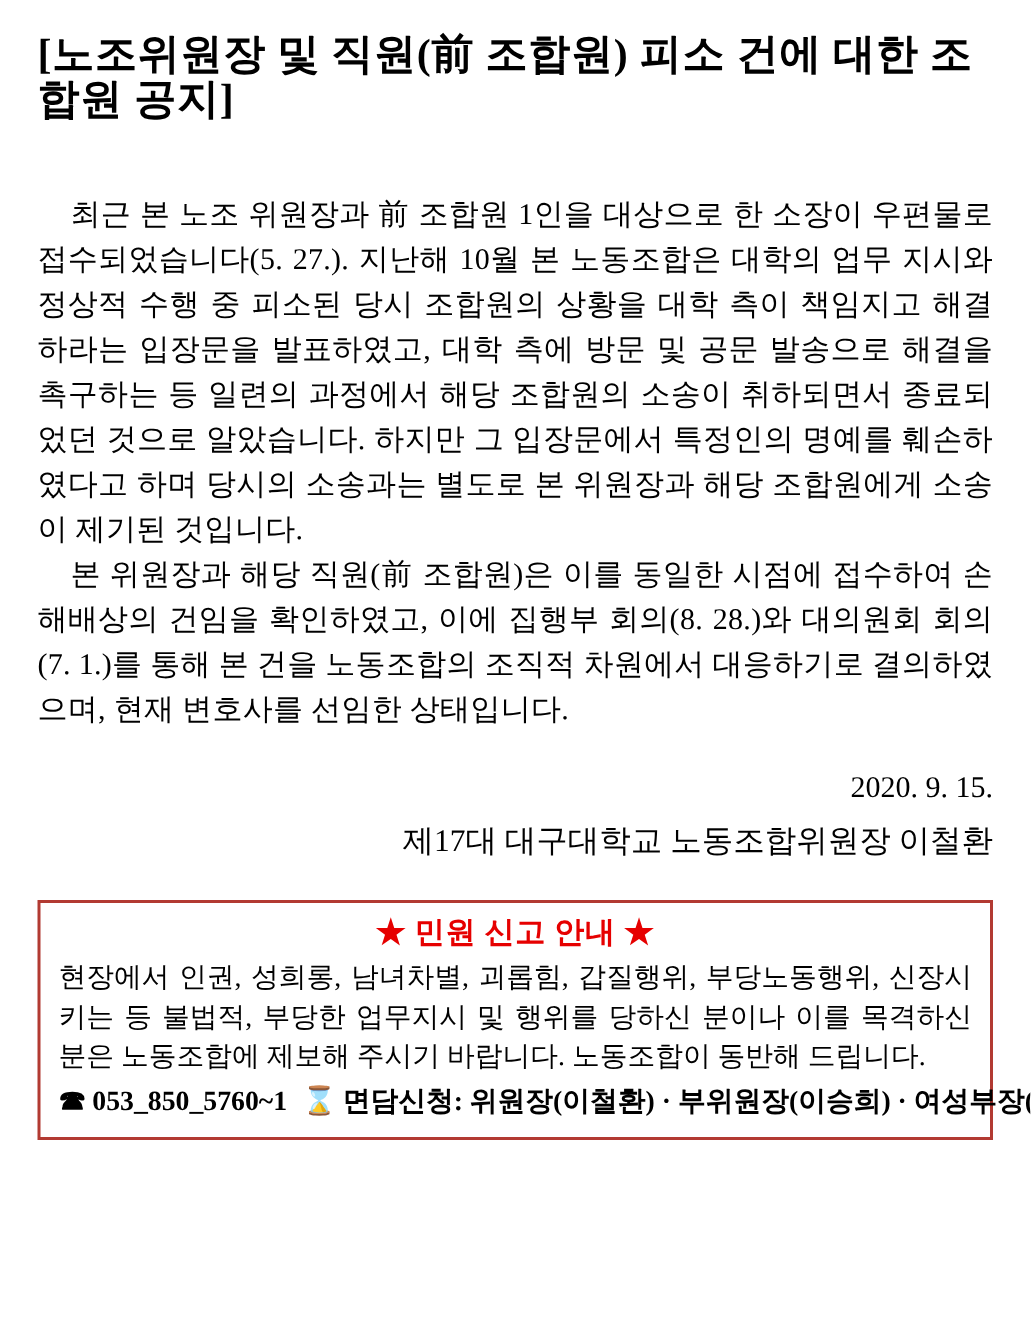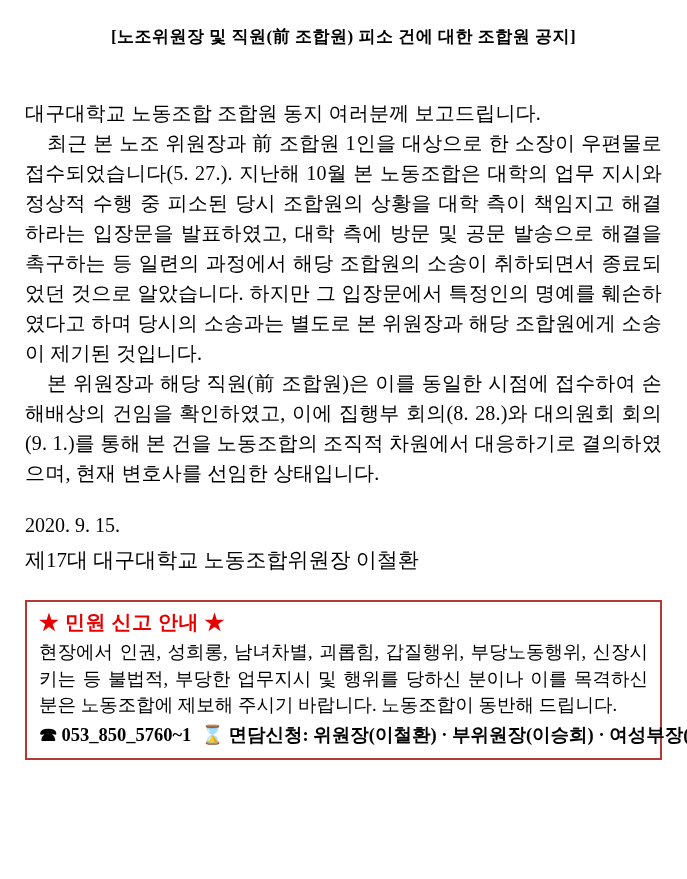--- a/index.html
+++ b/index.html
@@ -13,55 +13,54 @@
     height: 879px;
     background: #ffffff;
     overflow: hidden;
     font-family: "Liberation Serif", "DejaVu Serif", serif;
     color: #000000;
     box-sizing: border-box;
     padding: 22px 25px 0 25px;
   }
   .doc-title {
     margin: 0 0 46px 0;
-    text-align: center;
-    font-size: 17px;
+    font-size: 28px;
     line-height: 30px;
     font-weight: bold;
     letter-spacing: 0.5px;
   }
   .doc-body p {
     margin: 0;
     font-size: 20px;
     line-height: 30px;
     text-align: justify;
     letter-spacing: 0.2px;
   }
   .doc-body p.indent {
     text-indent: 22px;
   }
   .doc-date {
     margin-top: 22px;
-    text-align: left;
+    text-align: right;
     font-size: 20px;
     line-height: 30px;
   }
   .doc-signer {
     margin-top: 4px;
-    text-align: left;
+    text-align: right;
     font-size: 21px;
     line-height: 32px;
   }
   .notice-box {
     margin-top: 24px;
     border: 2px solid #b23a32;
     padding: 6px 12px 9px 12px;
   }
   .notice-title {
-    text-align: left;
+    text-align: center;
     color: #e60000;
     font-weight: bold;
     font-size: 20px;
     line-height: 28px;
     margin: 0 0 3px 0;
     letter-spacing: 0.5px;
   }
   .notice-body {
     margin: 0;
     font-size: 18.5px;
@@ -84,23 +83,22 @@
   }
 </style>
 </head>
 <body>
 
 <div class="page">
 
   <h1 class="doc-title">[노조위원장 및 직원(前 조합원) 피소 건에 대한 조합원 공지]</h1>
 
   <div class="doc-body">
-    <p>대구대학교 노동조합 조합원 동지 여러분께 보고드립니다.</p>
     <p class="indent">최근 본 노조 위원장과 前 조합원 1인을 대상으로 한 소장이 우편물로 접수되었습니다(5. 27.). 지난해 10월 본 노동조합은 대학의 업무 지시와 정상적 수행 중 피소된 당시 조합원의 상황을 대학 측이 책임지고 해결하라는 입장문을 발표하였고, 대학 측에 방문 및 공문 발송으로 해결을 촉구하는 등 일련의 과정에서 해당 조합원의 소송이 취하되면서 종료되었던 것으로 알았습니다. 하지만 그 입장문에서 특정인의 명예를 훼손하였다고 하며 당시의 소송과는 별도로 본 위원장과 해당 조합원에게 소송이 제기된 것입니다.</p>
-    <p class="indent">본 위원장과 해당 직원(前 조합원)은 이를 동일한 시점에 접수하여 손해배상의 건임을 확인하였고, 이에 집행부 회의(8. 28.)와 대의원회 회의(9. 1.)를 통해 본 건을 노동조합의 조직적 차원에서 대응하기로 결의하였으며, 현재 변호사를 선임한 상태입니다.</p>
+    <p class="indent">본 위원장과 해당 직원(前 조합원)은 이를 동일한 시점에 접수하여 손해배상의 건임을 확인하였고, 이에 집행부 회의(8. 28.)와 대의원회 회의(7. 1.)를 통해 본 건을 노동조합의 조직적 차원에서 대응하기로 결의하였으며, 현재 변호사를 선임한 상태입니다.</p>
   </div>
 
   <div class="doc-date">2020. 9. 15.</div>
 
   <div class="doc-signer">제17대 대구대학교 노동조합위원장 이철환</div>
 
   <div class="notice-box">
     <div class="notice-title">★ 민원 신고 안내 ★</div>
     <p class="notice-body">현장에서 인권, 성희롱, 남녀차별, 괴롭힘, 갑질행위, 부당노동행위, 신장시키는 등 불법적, 부당한 업무지시 및 행위를 당하신 분이나 이를 목격하신 분은 노동조합에 제보해 주시기 바랍니다. 노동조합이 동반해 드립니다.</p>
     <p class="notice-contact">

